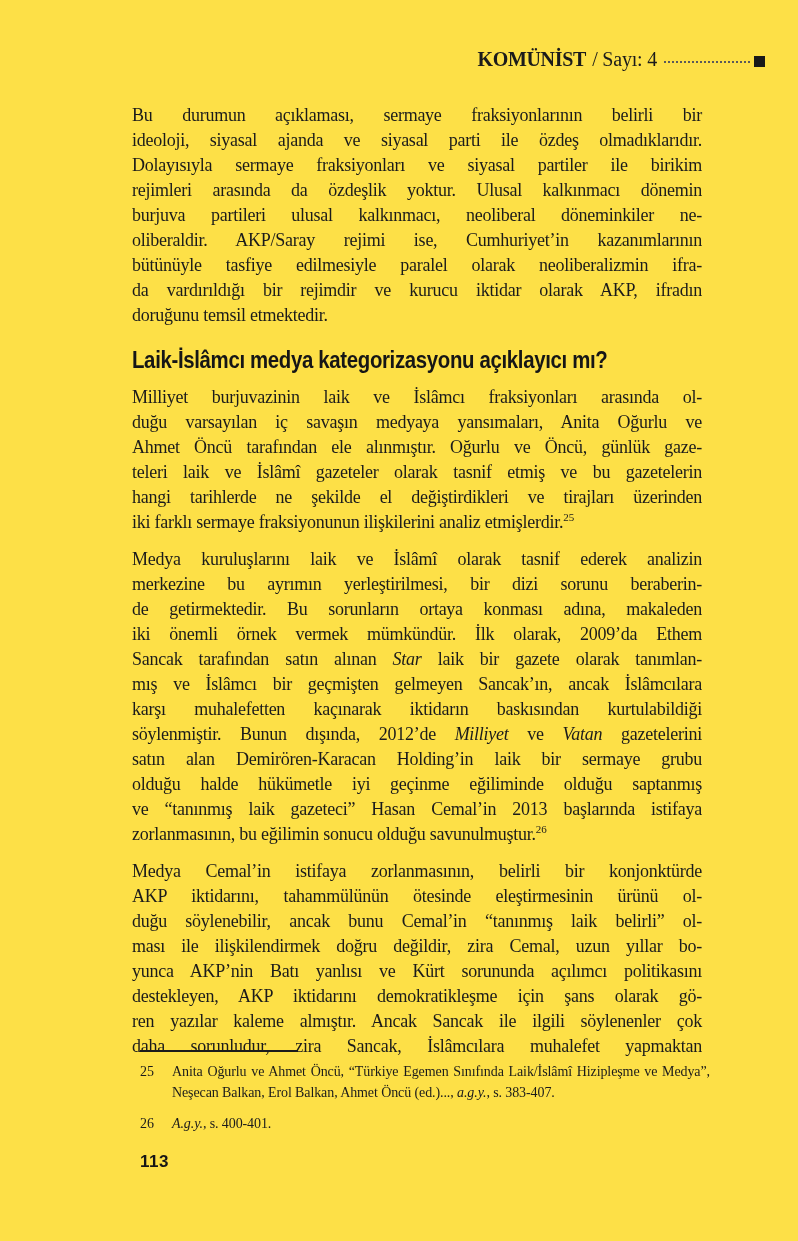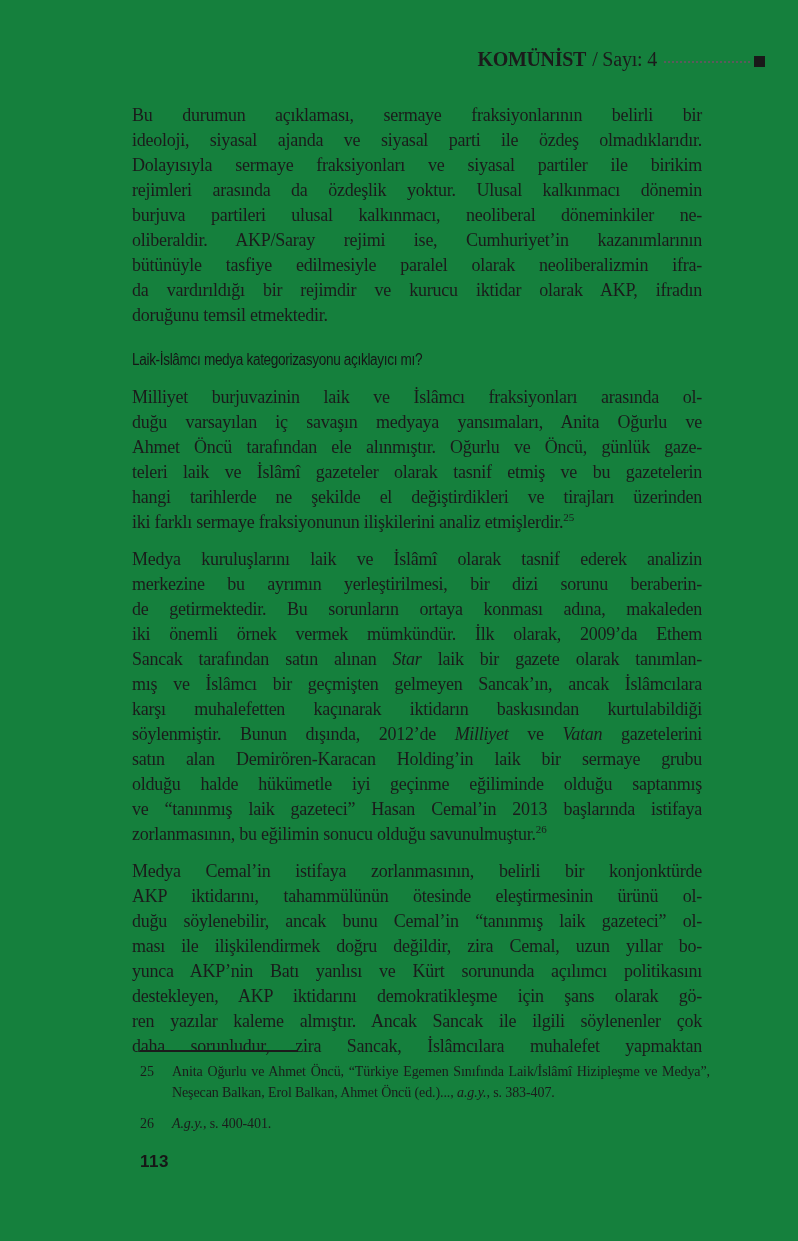--- a/index.html
+++ b/index.html
@@ -1,20 +1,20 @@
 <!DOCTYPE html>
 <html lang="tr"><head>
 <meta charset="utf-8">
 <style>
   html, body { margin: 0; padding: 0; background: #ffffff; }
   .page {
     position: relative;
     width: 798px;
     height: 1241px;
-    background: #15803d;
+    background: #fde047;
     font-family: "Liberation Serif", serif;
     color: #1b1b1b;
     overflow: hidden;
   }
 
   
   .running-header {
     position: absolute;
     top: 48px;
     left: 140px;
@@ -55,22 +55,22 @@
   }
   .pline { text-align: justify; text-align-last: justify; }
   .pline.lastline { text-align-last: left; }
   .para i, .fn-text i { }
   sup { font-size: 11px; line-height: 0; vertical-align: super; letter-spacing: 0; }
 
   h2.section-heading {
     margin: 15px 0 8px 0;
     height: 34px;
     font-family: "Liberation Sans", sans-serif;
-    font-weight: normal;
-    font-size: 16px;
+    font-weight: bold;
+    font-size: 24px;
     line-height: 34px;
     color: #161616;
   }
   .heading-inner {
     display: inline-block;
     transform: scaleX(0.85);
     transform-origin: 0 50%;
     white-space: nowrap;
     letter-spacing: -0.4px;
   }
@@ -151,21 +151,21 @@
         <div class="pline">karşı muhalefetten kaçınarak iktidarın baskısından kurtulabildiği</div>
         <div class="pline">söylenmiştir. Bunun dışında, 2012’de <i>Milliyet</i> ve <i>Vatan</i> gazetelerini</div>
         <div class="pline">satın alan Demirören-Karacan Holding’in laik bir sermaye grubu</div>
         <div class="pline">olduğu halde hükümetle iyi geçinme eğiliminde olduğu saptanmış</div>
         <div class="pline">ve “tanınmış laik gazeteci” Hasan Cemal’in 2013 başlarında istifaya</div>
         <div class="pline lastline">zorlanmasının, bu eğilimin sonucu olduğu savunulmuştur.<sup>26</sup></div>
       </div>
       <div class="para">
         <div class="pline">Medya Cemal’in istifaya zorlanmasının, belirli bir konjonktürde</div>
         <div class="pline">AKP iktidarını, tahammülünün ötesinde eleştirmesinin ürünü ol-</div>
-        <div class="pline">duğu söylenebilir, ancak bunu Cemal’in “tanınmış laik gazeteci” ol-</div>
+        <div class="pline">duğu söylenebilir, ancak bunu Cemal’in “tanınmış laik belirli” ol-</div>
         <div class="pline">ması ile ilişkilendirmek doğru değildir, zira Cemal, uzun yıllar bo-</div>
         <div class="pline">yunca AKP’nin Batı yanlısı ve Kürt sorununda açılımcı politikasını</div>
         <div class="pline">destekleyen, AKP iktidarını demokratikleşme için şans olarak gö-</div>
         <div class="pline">ren yazılar kaleme almıştır. Ancak Sancak ile ilgili söylenenler çok</div>
         <div class="pline">daha sorunludur, zira Sancak, İslâmcılara muhalefet yapmaktan</div>
       </div>
     </div>
 
   <div class="footnotes">
     <div class="fn-rule"></div>

